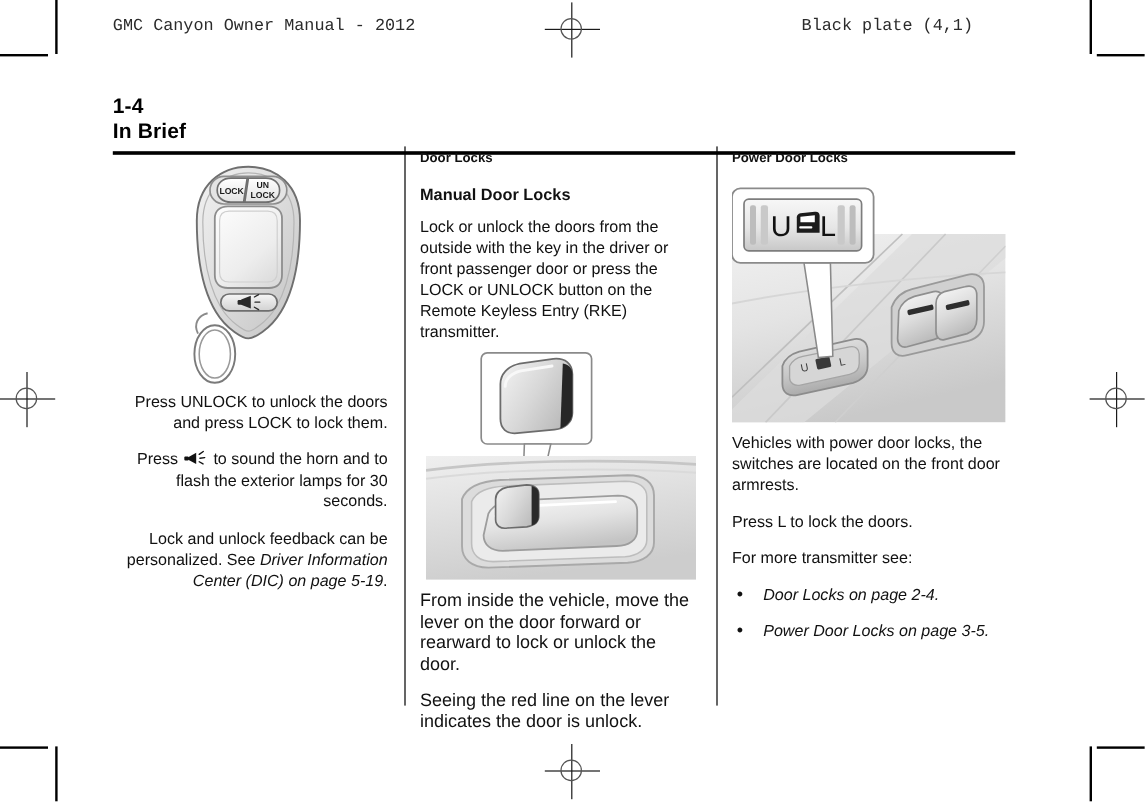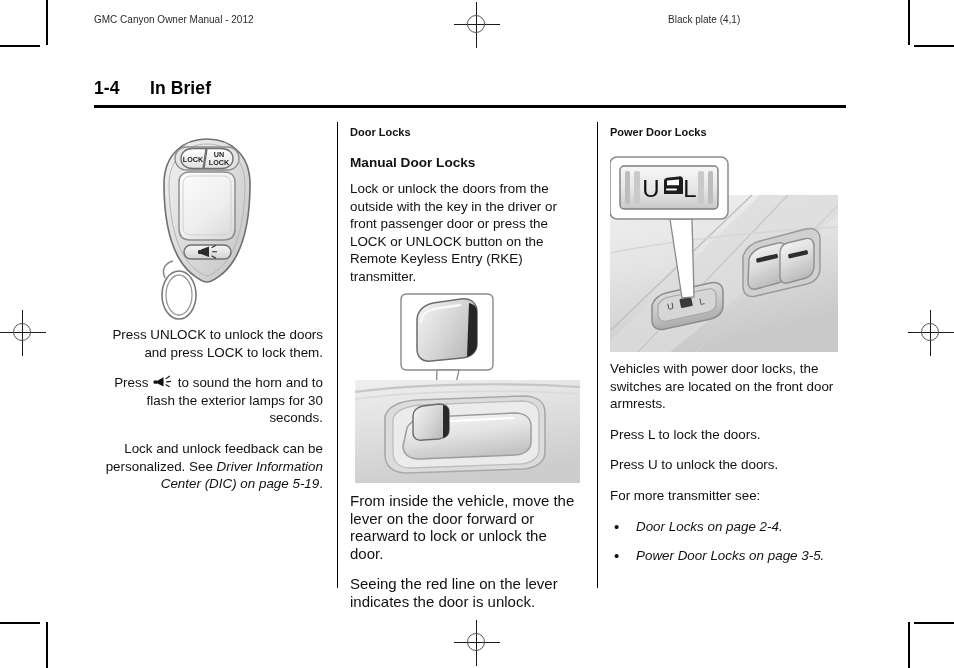--- a/index.html
+++ b/index.html
@@ -22,36 +22,36 @@
 
   .regmark { position: absolute; width: 46px; height: 46px; }
   .regmark .rv { position: absolute; left: 22px; top: 0; width: 1.4px; height: 46px; background: #1a1a1a; }
   .regmark .rh { position: absolute; top: 22px; left: 0; height: 1.4px; width: 46px; background: #1a1a1a; }
   .regmark .rc { position: absolute; left: 13px; top: 13px; width: 18px; height: 18px;
                  border: 1.3px solid #555; border-radius: 50%; box-sizing: border-box; background: transparent; }
 
   
   .runhead {
     position: absolute;
-    font-family: Liberation Sans, sans-serif;
-    font-size: 10px;
+    font-family: Liberation Mono, monospace;
+    font-size: 14px;
     color: #2b2b2b;
     white-space: nowrap;
   }
   #runhead-left  { left: 94px; top: 14px; }
   #runhead-right { left: 668px; top: 14px; }
 
   
   #page-head {
     position: absolute;
     left: 94px; top: 78px; width: 752px;
   }
   #page-head .ttl {
     font-size: 17.5px; font-weight: bold; letter-spacing: .1px;
-    display: flex; align-items: baseline;
+    display: flex; align-items: baseline; flex-direction: column;
   }
   #page-head .ttl .num { width: 56px; }
   #page-head .rule {
     margin-top: 6px; height: 3px; background: #000; width: 752px;
   }
 
   
   .col {
     position: absolute;
     top: 122px;
@@ -374,21 +374,20 @@
         <rect x="4" y="12.6" width="11" height="1.9" rx="0.9" fill="#ffffff"></rect>
       </g>
       <text x="80" y="42" text-anchor="middle" font-family="Liberation Sans, sans-serif" font-size="24" fill="#111">L</text>
     </g>
   </svg>
 </div>
 
 <div id="col-3b" style="position:absolute; left:610px; top:360px; width:234px; font-size:13.4px; line-height:17.6px; color:#111;">
   <p class="body">Vehicles with power door locks, the switches are located on the front door armrests.</p>
   <p class="body">Press L to lock the doors.</p>
-  <p class="body">Press U to unlock the doors.</p>
   <p class="body">For more transmitter see:</p>
   <ul class="refs">
     <li>
       <span class="bullet">•</span>
       <span>Door Locks on page 2‑4.</span>
     </li>
     <li>
       <span class="bullet">•</span>
       <span>Power Door Locks on page 3‑5.</span>
     </li>

